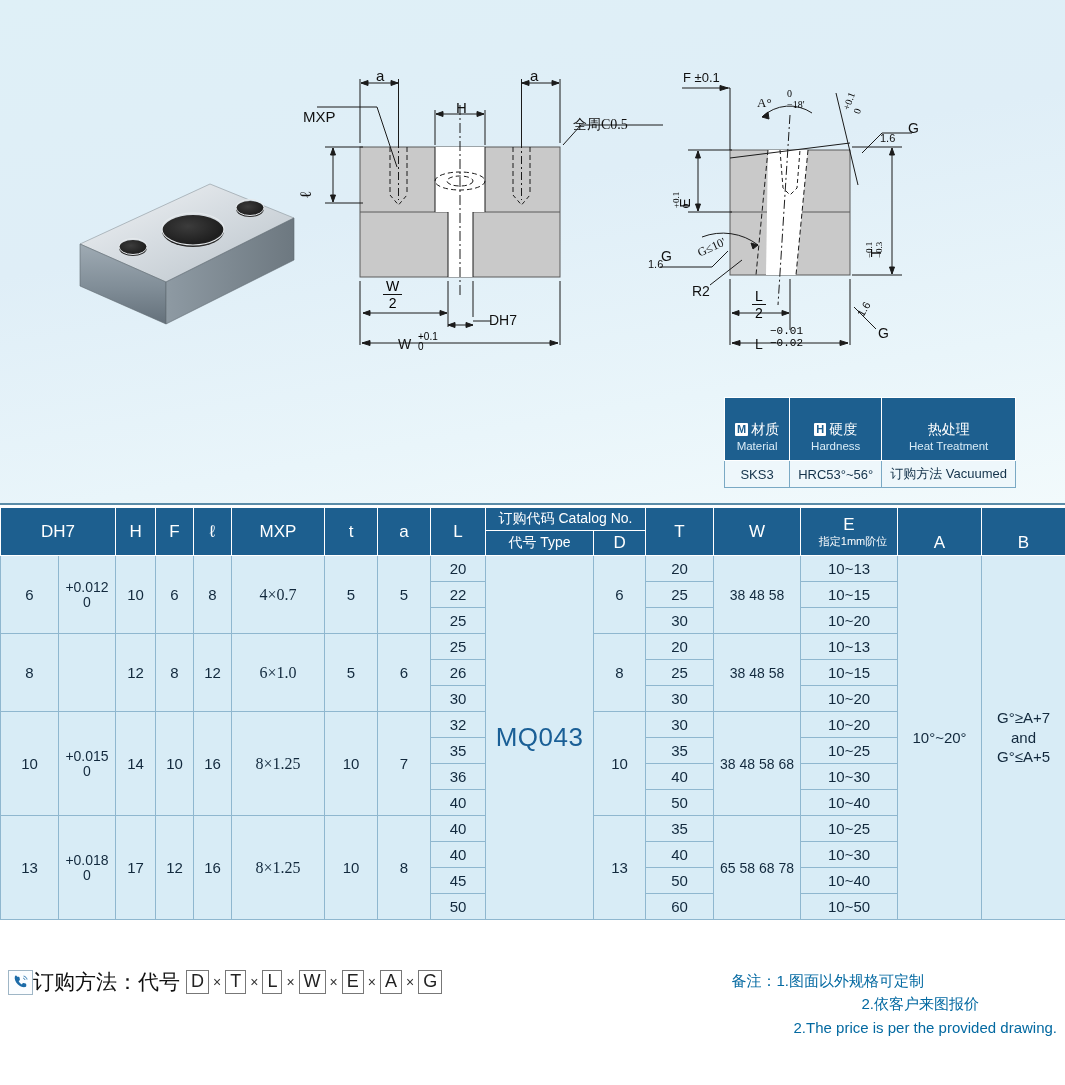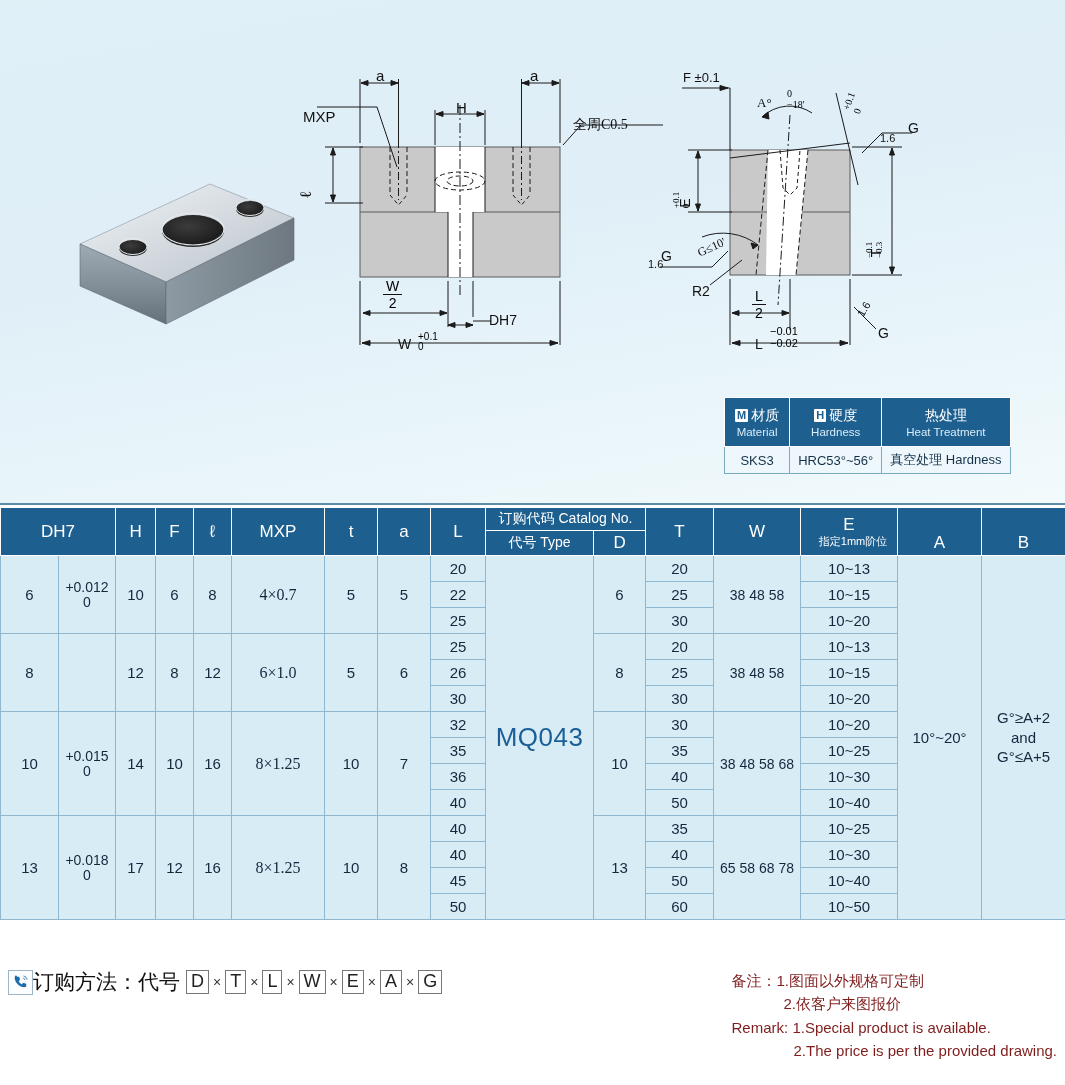--- a/index.html
+++ b/index.html
@@ -27,21 +27,21 @@
   
   .mat-table{
     position:absolute; left:724px; top:397px;
     border-collapse:collapse;
     font-size:12px;
   }
   .mat-table th{
     background:#1d5f8f;
     color:#ffffff;
     border:1px solid #ffffff;
-    padding:8px 10px 6px;
+    padding:22px 10px 6px;
     font-weight:normal;
     line-height:1.35;
   }
   .mat-table th .cn{ font-size:14px; display:block; }
   .mat-table th .en{ font-size:11.5px; display:block; color:#d9ecf7; }
   .mat-table td{
     background:#eef7fb;
     border:1px solid #7aa9c4;
     padding:4px 8px;
     text-align:center;
@@ -107,23 +107,23 @@
   .order-code{ display:flex; align-items:center; gap:4px; font-size:19px; margin-left:6px;}
   .boxed{
     border:1px solid #777; padding:0px 4px 1px; font-size:18px;
     font-family:"Liberation Sans", sans-serif; background:#fff; color:#222;
     line-height:1.15;
   }
   .times{ font-size:14px; color:#333; }
 
   .remark{
     position:absolute; right:8px; top:6px;
-    text-align:left; font-size:15px; color:#7f1d1d; line-height:1.55;
-  }
-  .remark .ind{ padding-left:52px; }
+    text-align:left; font-size:15px; color:#0369a1; line-height:1.55;
+  }
+  .remark .ind{ padding-left:52px;text-align:center; }
   .remark .ind2{ padding-left:62px; }
 </style>
 </head>
 <body>
 
 <div class="top-panel">
 
   <div class="iso">
     <svg width="235" height="145" viewBox="0 0 235 145">
       <defs>
@@ -342,21 +342,21 @@
     <div class="dim sans" style="left:692px;top:283px;font-size:14px;">R2</div>
     <div class="dim sans" style="left:661px;top:248px;font-size:14px;">G</div>
     <div class="dim sans" style="left:648px;top:258px;font-size:11px;">1.6</div>
     <div class="dim sans" style="left:878px;top:325px;font-size:14px;">G</div>
     <div class="dim sans" style="left:856px;top:303px;font-size:11px;transform:rotate(-60deg);">1.6</div>
     <div style="position:absolute;left:752px;top:288px;text-align:center;font-size:14px;font-family:'Liberation Sans',sans-serif;">
       <div style="border-bottom:1px solid #111;padding:0 3px;">L</div>
       <div>2</div>
     </div>
     <div class="dim sans" style="left:755px;top:336px;font-size:14px;">L</div>
-    <div style="position:absolute;left:770px;top:325px;font-size:11px;line-height:12px;font-family:Liberation Sans, sans-serif;">
+    <div style="position:absolute;left:770px;top:325px;font-size:11px;line-height:12px;font-family:Liberation Mono, monospace;">
       <div>−0.01</div>
       <div>−0.02</div>
     </div>
   </div>
 
   <table class="mat-table">
     <tbody>
         <tr>
       <th>
         <span class="cn"><span class="badge">M</span><span>材质</span></span>
@@ -367,21 +367,21 @@
         <span class="en">Hardness</span>
       </th>
       <th>
         <span class="cn">热处理</span>
         <span class="en">Heat Treatment</span>
       </th>
     </tr>
     <tr>
       <td>SKS3</td>
       <td>HRC53°~56°</td>
-      <td>真空处理 Hardness</td>
+      <td>订购方法 Vacuumed</td>
     </tr>
   </tbody>
     </table>
 </div>
 
 <div class="spec-wrap">
 <table class="spec">
   <colgroup>
     <col style="width:58px">
         <col style="width:57px">
@@ -441,21 +441,21 @@
           <td rowspan="3" class="grp">5</td>
           <td rowspan="3" class="grp">5</td>
           <td>20</td>
           <td rowspan="14" class="type-cell">MQ043</td>
           <td rowspan="3" class="white-cell">6</td>
           <td>20</td>
           <td rowspan="3" style="font-size: 14px;">38 48 58</td>
           <td>10~13</td>
           <td rowspan="14">10°~20°</td>
           <td rowspan="14" style="line-height: 1.3;">
-            <div>G°≥A+2</div>
+            <div>G°≥A+7</div>
             <div>and</div>
             <div>G°≤A+5</div>
           </td>
         </tr>
         <tr>
           <td>22</td>
           <td>25</td>
           <td>10~15</td>
         </tr>
         <tr>
@@ -583,19 +583,15 @@
       <span class="times">×</span>
       <span class="boxed">G</span>
     </span>
   </div>
 
   <div class="remark">
     <div>
       <span>备注：</span><span>1.图面以外规格可定制</span>
     </div>
     <div class="ind">2.依客户来图报价</div>
-    <div>
-      <span>Remark:</span>
-      <span>1.Special product is available.</span>
-    </div>
     <div class="ind2">2.The price is per the provided drawing.</div>
   </div>
 </div>
 
 </body></html>

